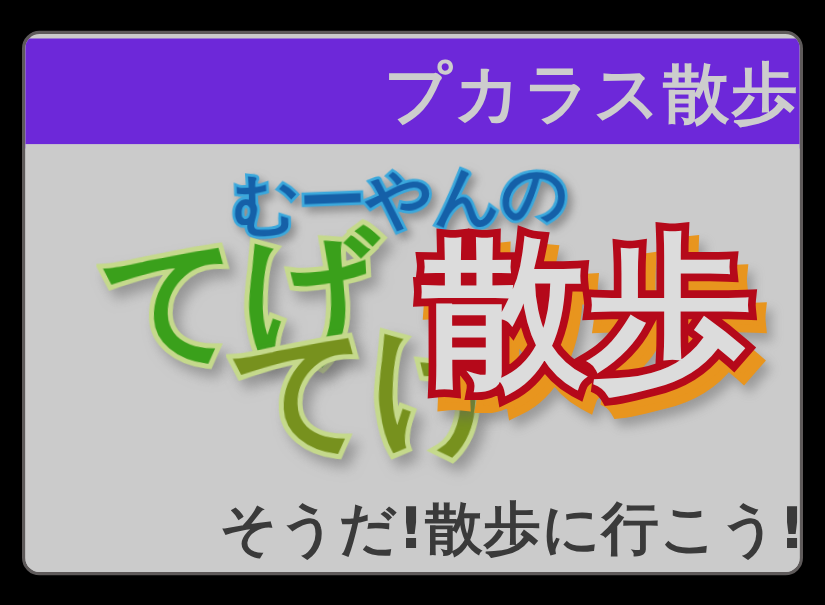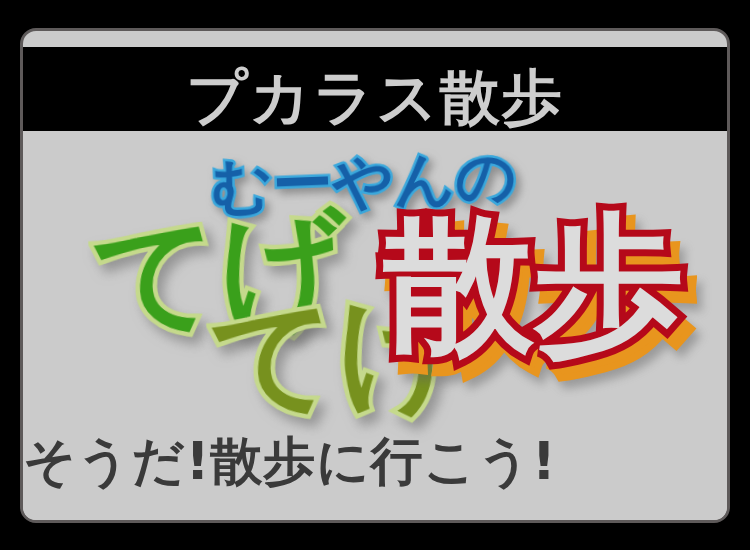--- a/index.html
+++ b/index.html
@@ -32,27 +32,27 @@
     border-radius: 16px;
     background: #cbcbcb;
     border: 3px solid #5e5a5a;
     overflow: hidden;
   }
 
   
   #header-band {
     position: absolute;
     left: 0;
-    top: 16px;
+    top: 4px;
     width: 100%;
     height: 100px;
-    background: #000000;
+    background: #6d28d9;
     display: flex;
     align-items: center;
-    justify-content: center;
+    justify-content: flex-end;
   }
   #header-title {
     color: #cdcdcd;
     font-family: "DejaVu Sans", "Liberation Sans", sans-serif;
     font-size: 60px;
     font-weight: 700;
     letter-spacing: 2px;
     line-height: 1;
     white-space: nowrap;
   }
@@ -161,26 +161,26 @@
   }
   #sanpo-fill {
     color: #dcdcdc;
     -webkit-text-stroke: 0;
   }
 
   
   #tagline-row {
     position: absolute;
     left: 0;
-    top: 284px;
+    top: 304px;
     width: 710px;
     height: 92px;
     display: flex;
     align-items: center;
-    justify-content: flex-start;
+    justify-content: flex-end;
   }
   #tagline {
     color: #3a3a3a;
     font-family: "DejaVu Sans", "Liberation Sans", sans-serif;
     font-size: 52px;
     font-weight: 700;
     letter-spacing: 1px;
     line-height: 1;
     white-space: nowrap;
   }

